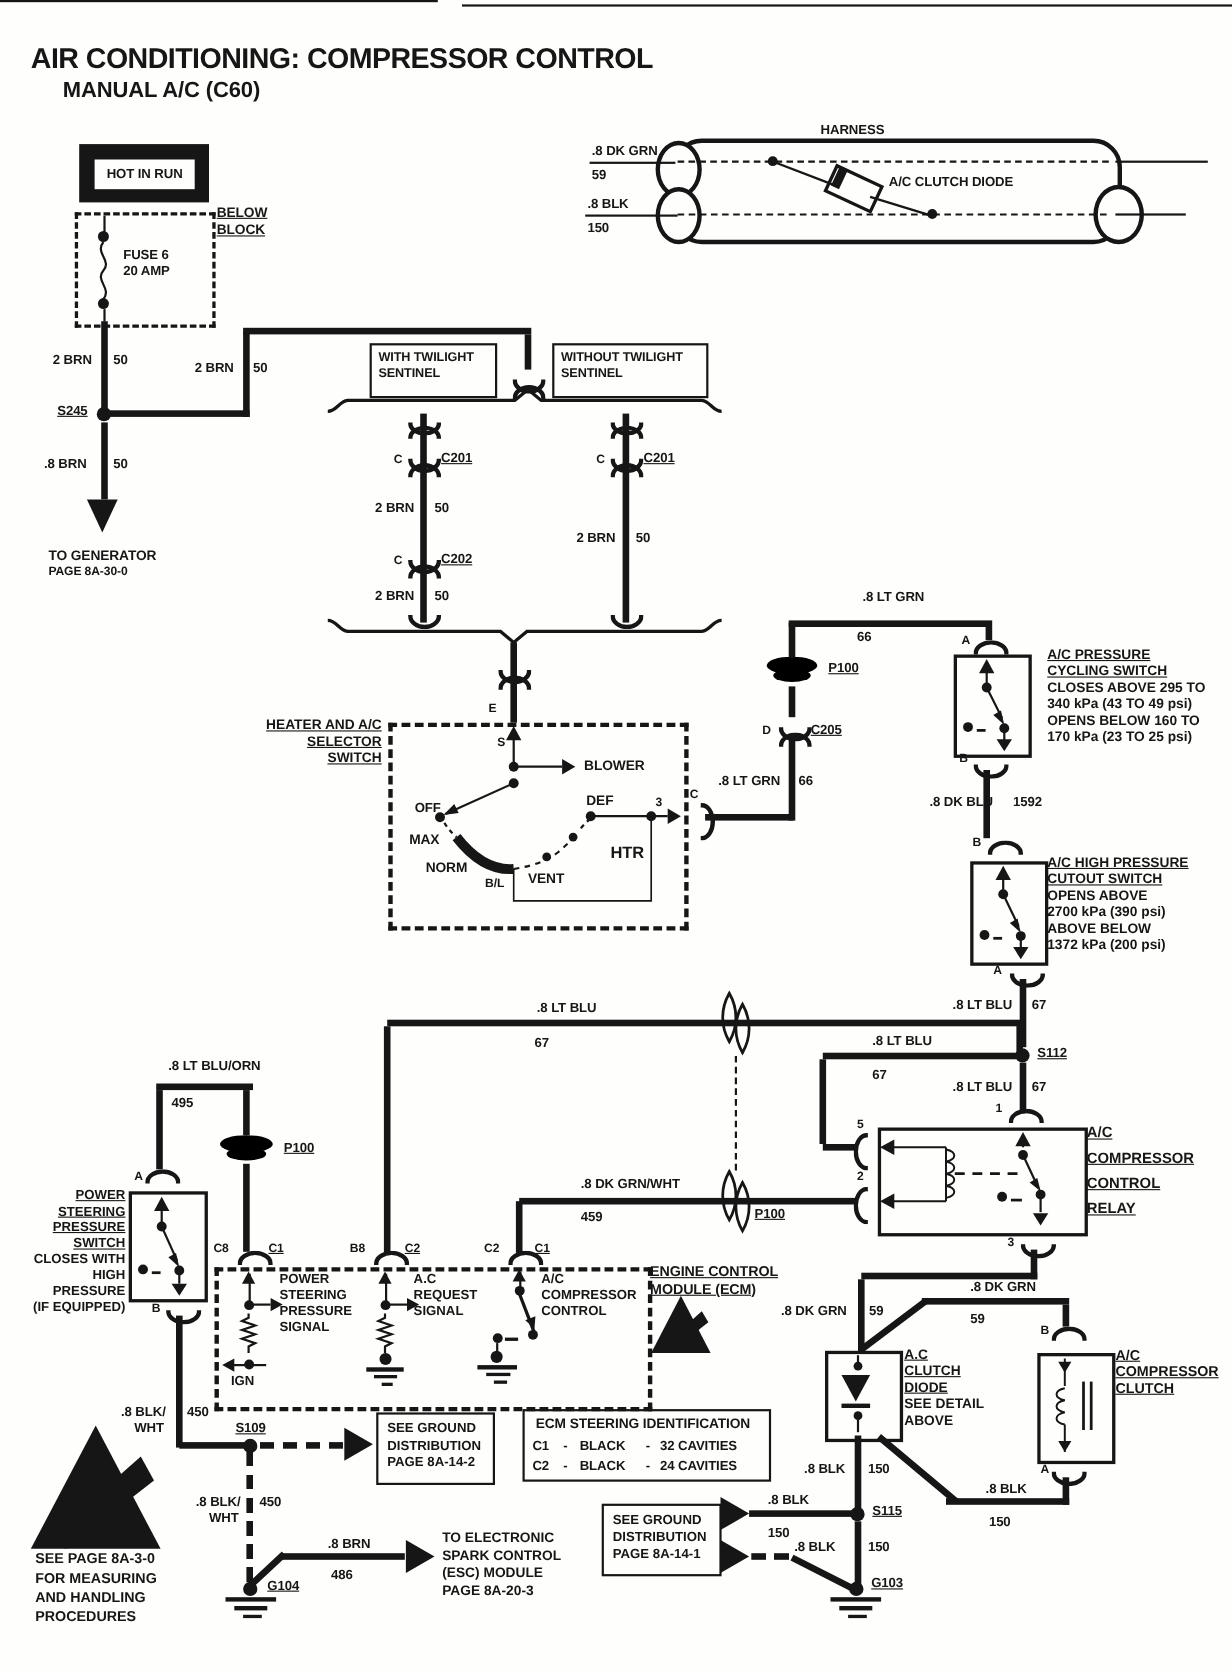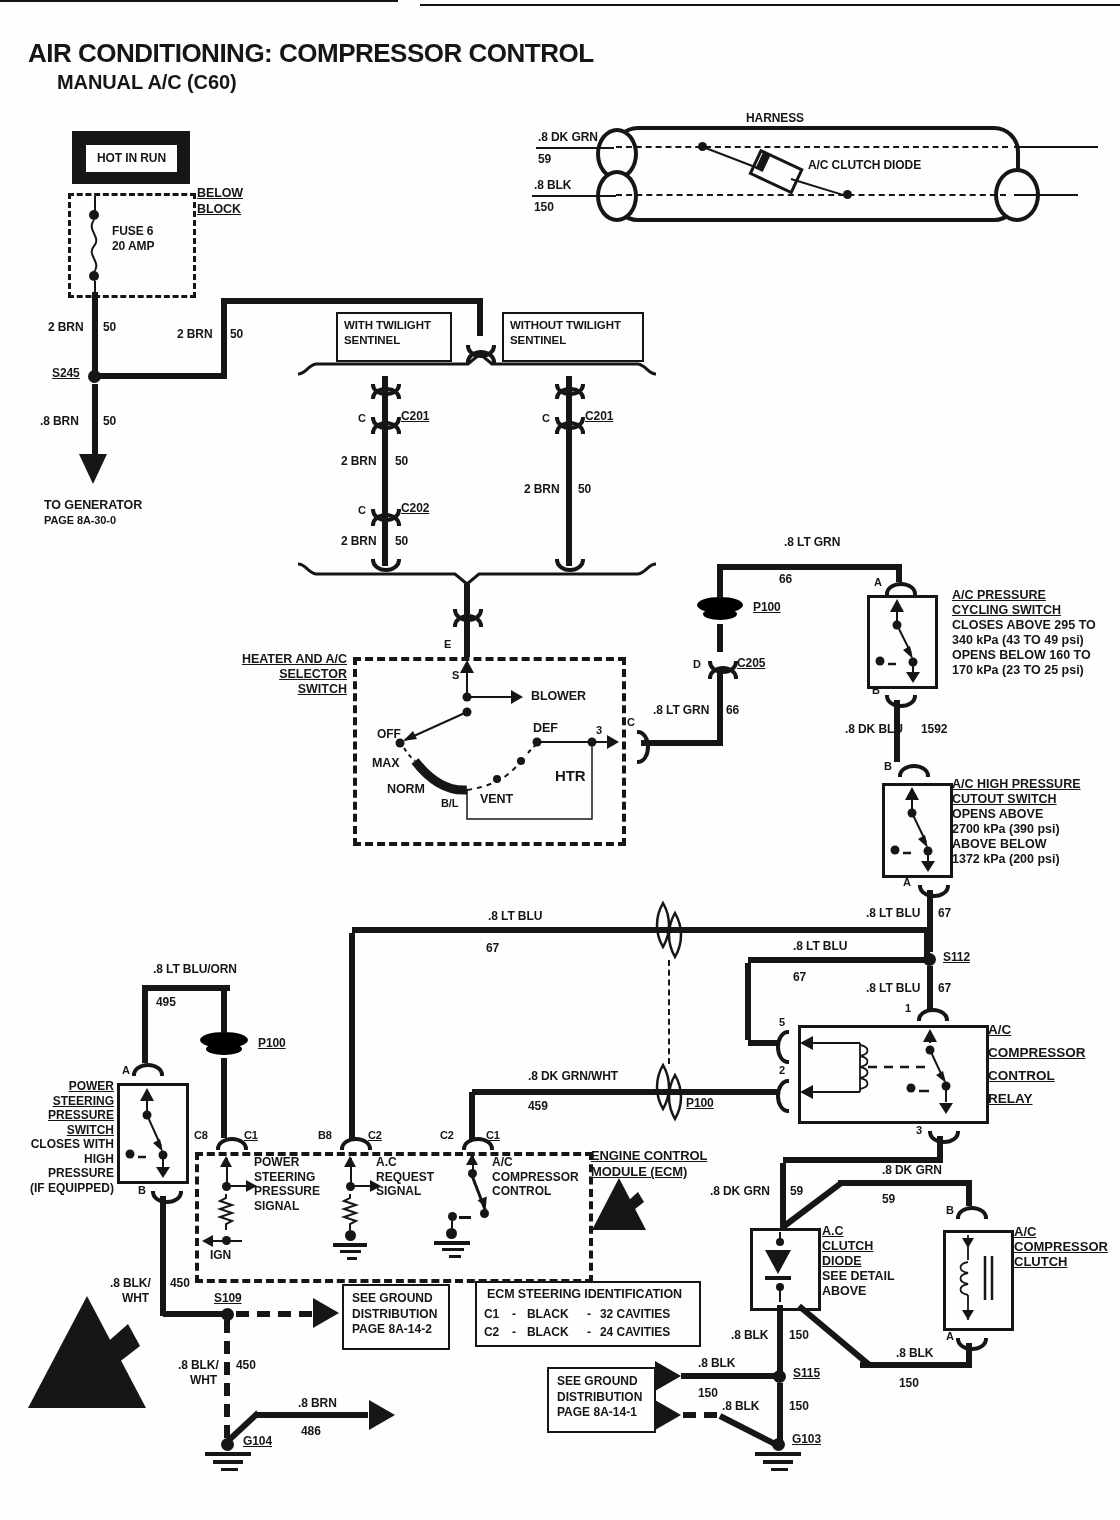--- a/index.html
+++ b/index.html
@@ -481,26 +481,38 @@
   <div class="dot" style="left:221px;top:1438px;width:13px;height:13px"></div>
   <div class="lbl u" style="left:243px;top:1434px">G104</div>
   <div class="th" style="left:205px;top:1452px;width:46px;height:4px"></div>
   <div class="th" style="left:213px;top:1460px;width:30px;height:3.5px"></div>
   <div class="th" style="left:221px;top:1468px;width:17px;height:3px"></div>
   <div class="wh" style="left:229px;top:1437px;width:40px;transform:rotate(-43deg);transform-origin:left center"></div>
   <div class="wh" style="left:256px;top:1412px;width:112px"></div>
   <div class="lbl" style="left:298px;top:1396px">.8 BRN</div>
   <div class="lbl" style="left:301px;top:1424px">486</div>
   <div class="tri" style="left:369px;top:1400px;border-top:15px solid transparent;border-bottom:15px solid transparent;border-left:26px solid #161616"></div>
+  <div class="tb" style="left:402px;top:1390px;font-size:12.5px;line-height:16px">
+    <div>TO ELECTRONIC</div>
+      <div>SPARK CONTROL</div>
+    <div>(ESC) MODULE</div>
+      <div>PAGE 8A-20-3</div>
+  </div>
   <svg class="sv" style="left:28px;top:1296px" width="118" height="112">
     <polygon points="59,0 118,112 0,112"></polygon>
     <polygon points="14,104 100,28 112,50 32,112" fill="#fefefc"></polygon>
     <polygon points="40,62 72,34 94,62 62,92"></polygon>
     <polygon points="30,84 44,72 52,82 38,94" fill="#fefefc"></polygon>
   </svg>
+  <div class="tb" style="left:32px;top:1408px;font-size:13px;line-height:17.5px">
+    <div>SEE PAGE 8A-3-0</div>
+      <div>FOR MEASURING</div>
+    <div>AND HANDLING</div>
+      <div>PROCEDURES</div>
+  </div>
 
   <div class="wv" style="left:937px;top:1136px;height:27px"></div>
   <div class="wh" style="left:783px;top:1157px;width:160px"></div>
   <div class="wv" style="left:780px;top:1163px;height:67px"></div>
   <div class="lbl" style="left:710px;top:1184px">.8 DK GRN</div>
   <div class="lbl" style="left:790px;top:1184px">59</div>
   <div class="wh" style="left:783px;top:1224px;width:74px;transform:rotate(-37deg);transform-origin:left center"></div>
   <div class="wh" style="left:838px;top:1180px;width:134px"></div>
   <div class="lbl" style="left:882px;top:1163px">.8 DK GRN</div>
   <div class="lbl" style="left:882px;top:1192px">59</div>

